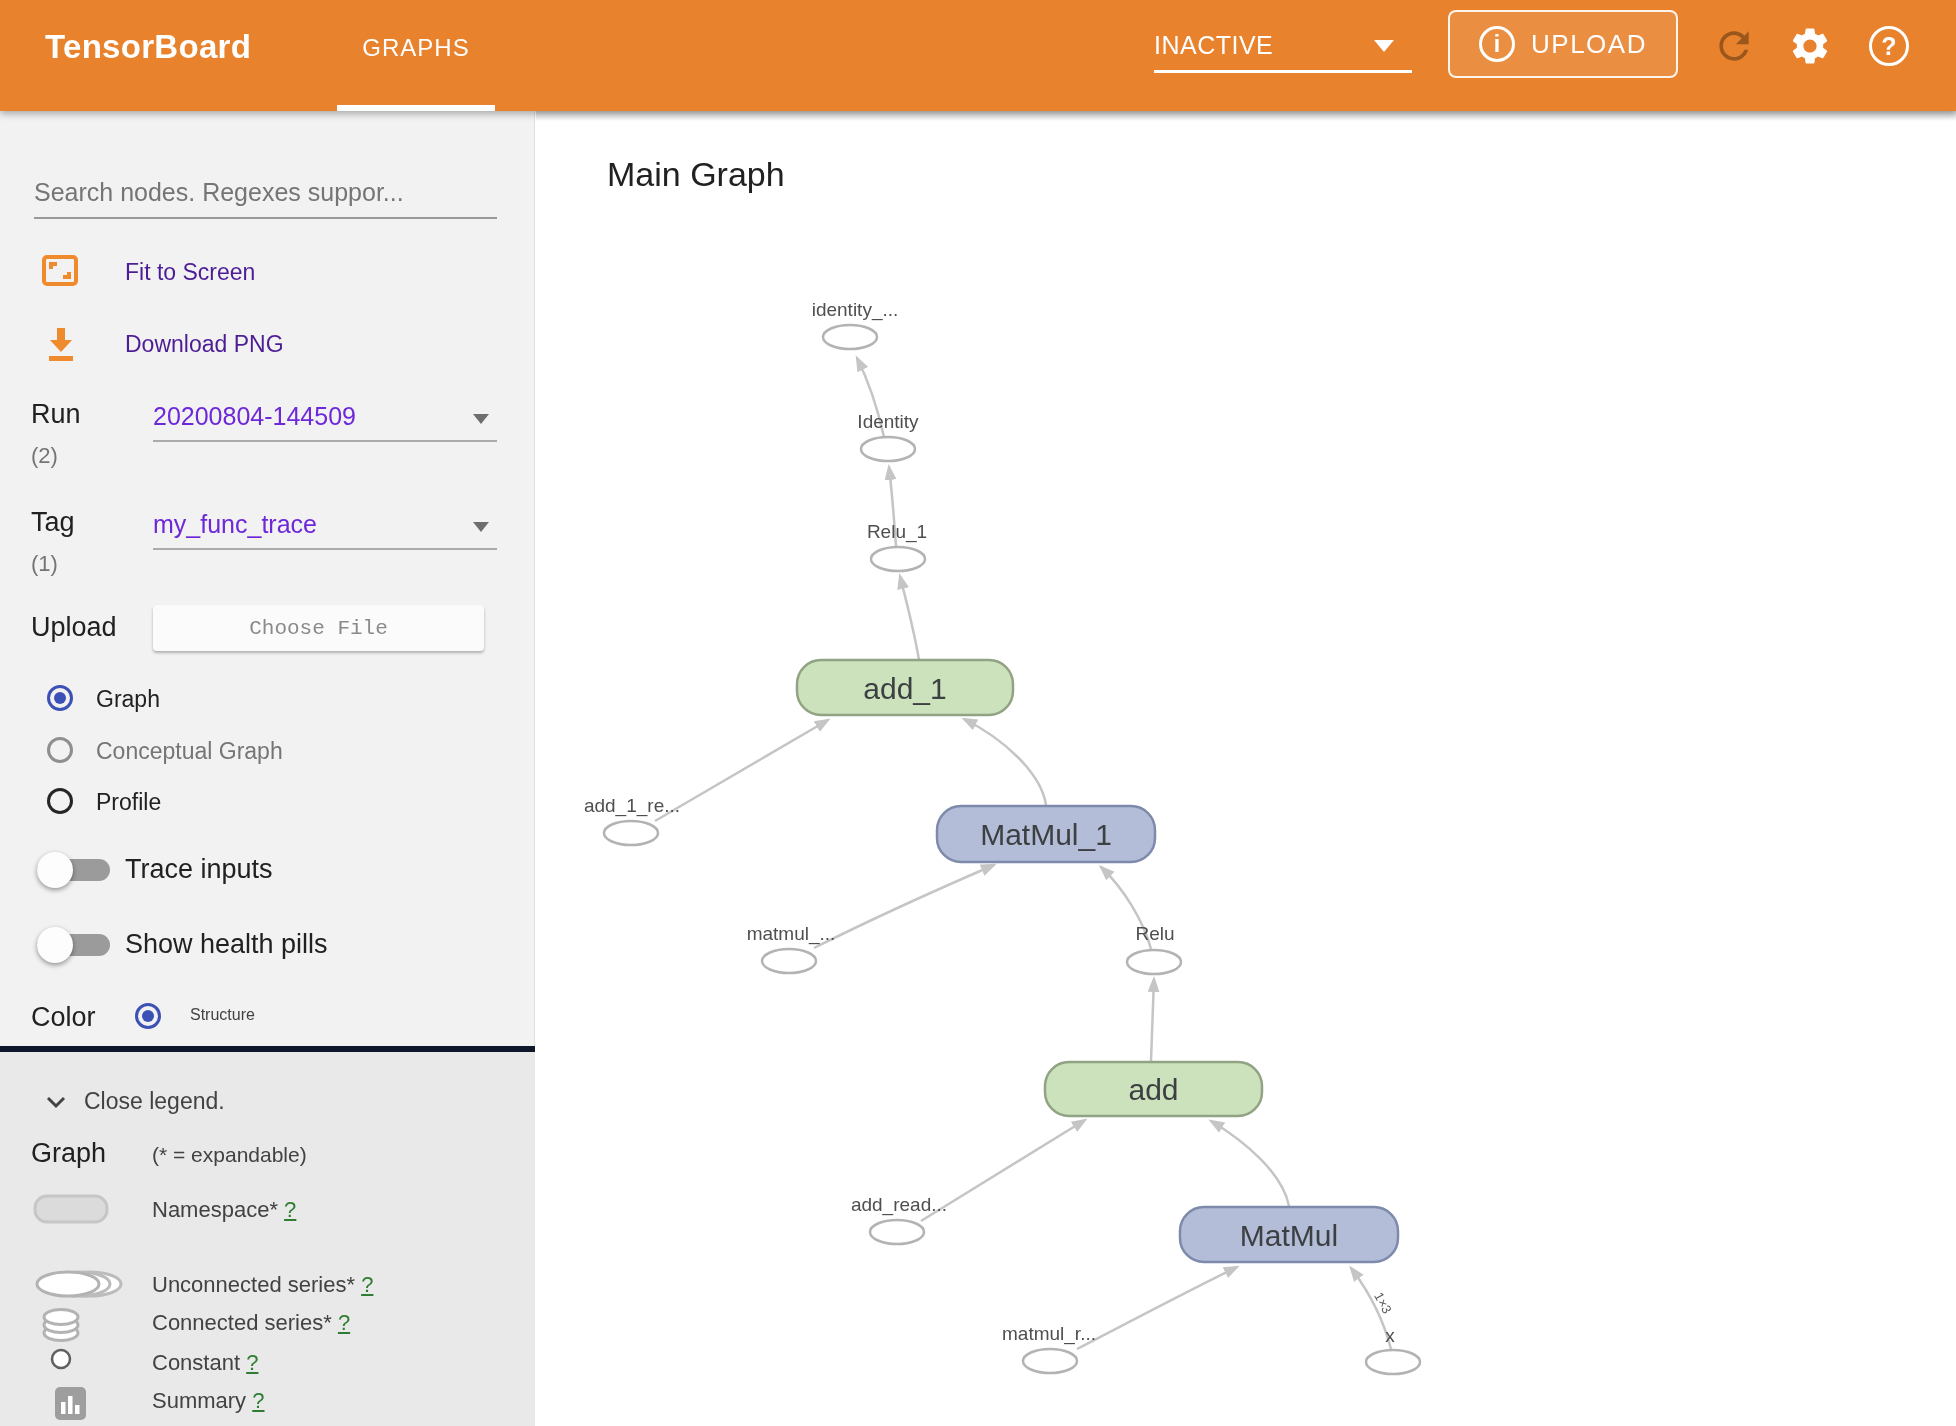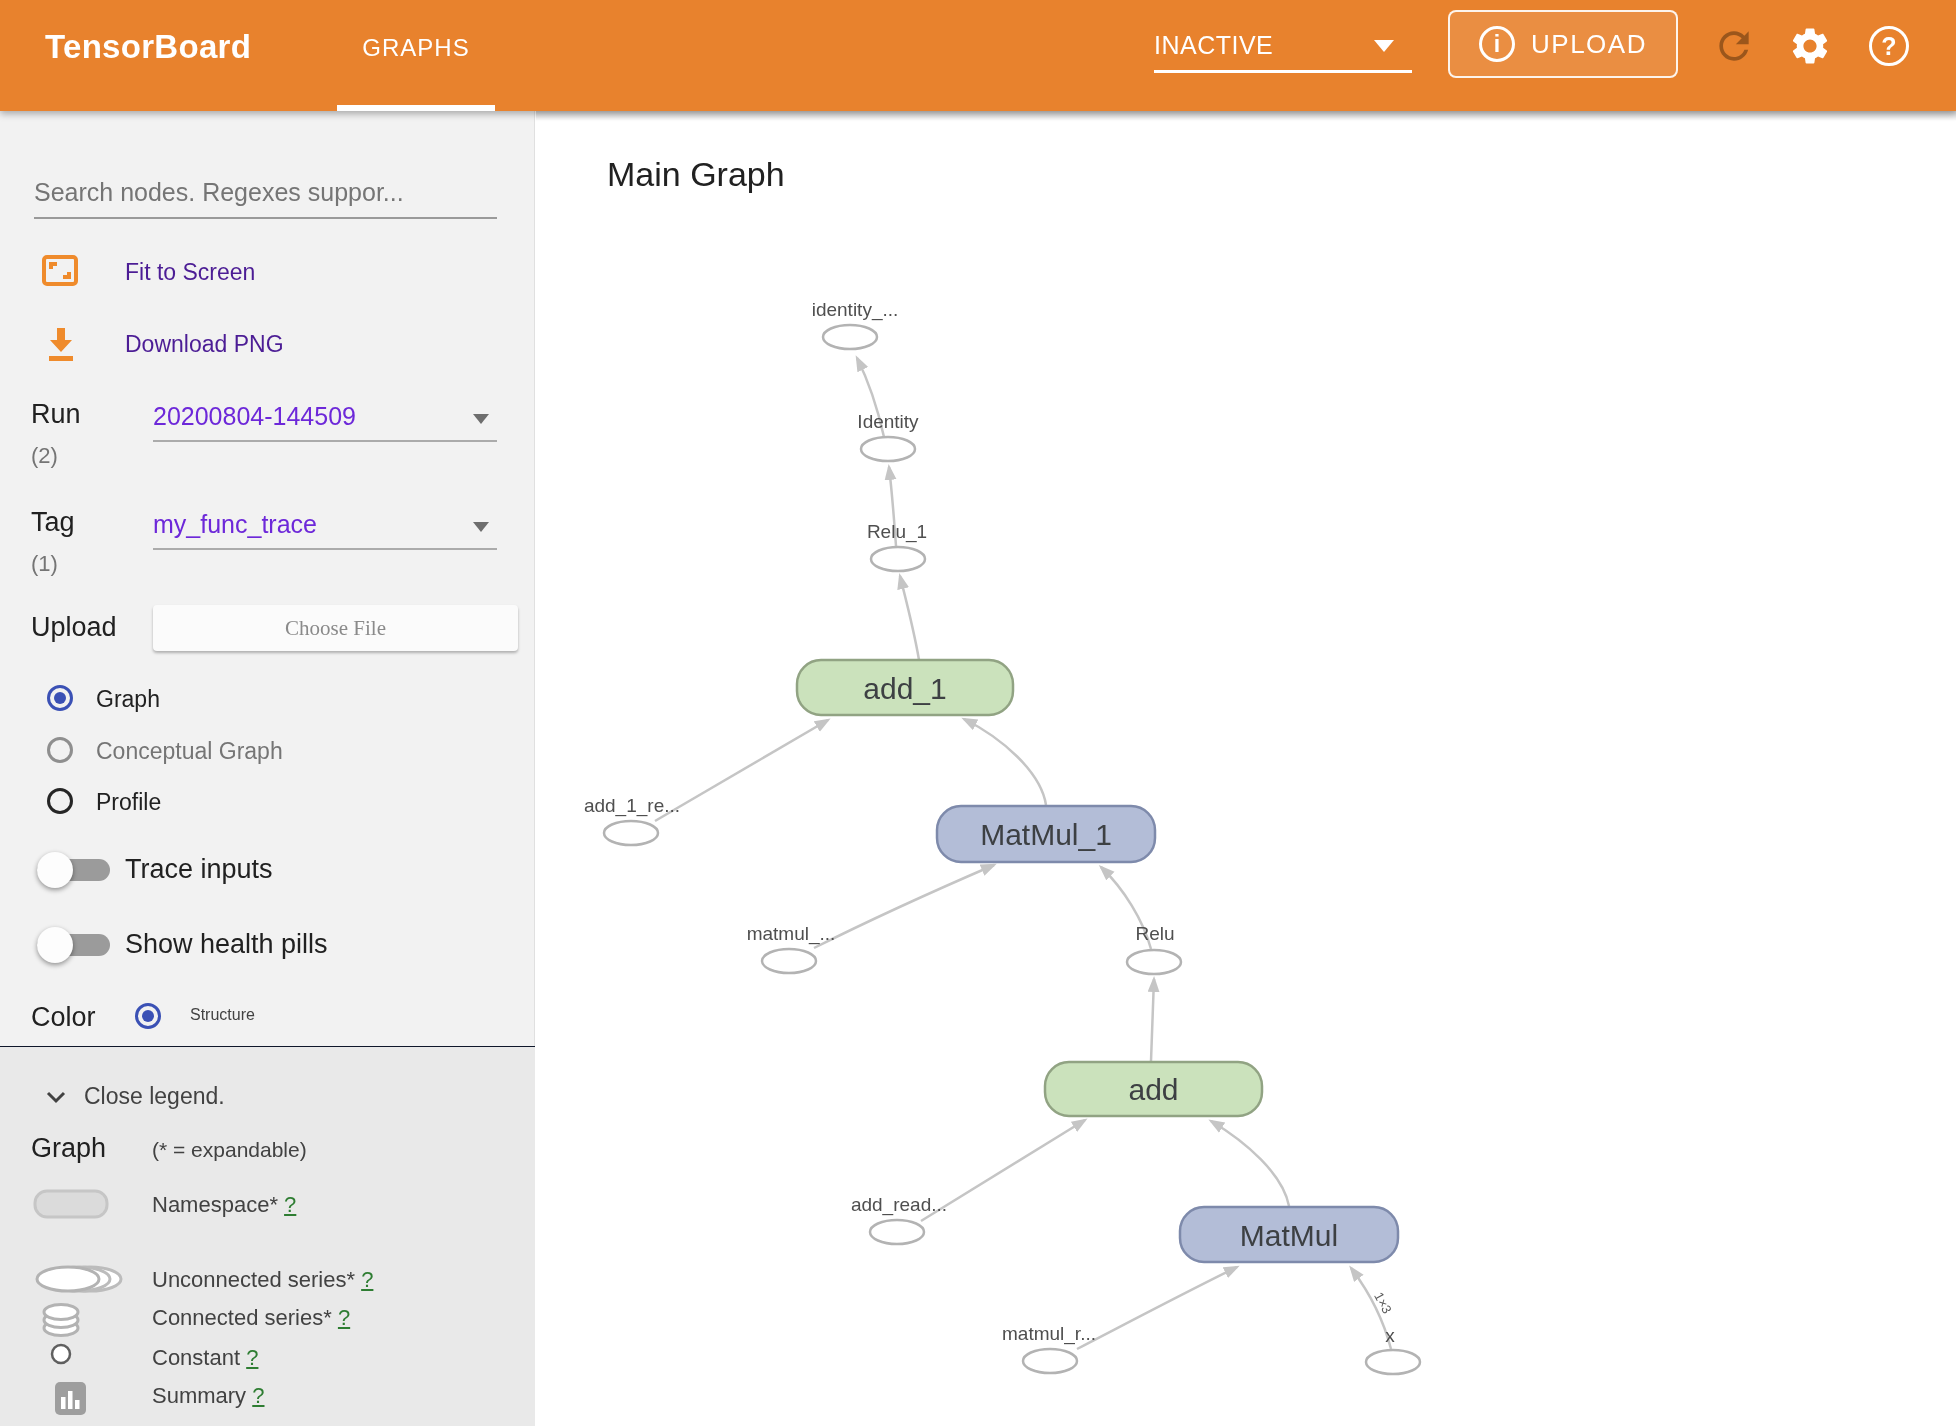--- a/index.html
+++ b/index.html
@@ -47,41 +47,41 @@
   .tool-row .tool-icon { position:absolute; left:41px; top:4px; }
   .tool-row .tool-label { position:absolute; left:125px; top:10px; font-size:23px; color:#4c1d95; }
 
   .field-label { position:absolute; left:31px; font-size:27px; color:#212121; }
   .field-count { position:absolute; left:31px; font-size:22px; color:#757575; }
   .dd-value { position:absolute; left:153px; width:344px; height:40px; border-bottom:2px solid #ababab;
               font-size:25px; color:#6d28d9; cursor:pointer; }
   .dd-caret { position:absolute; right:8px; top:12px; width:0; height:0;
               border-left:8px solid transparent; border-right:8px solid transparent; border-top:10px solid #6e6e6e; }
 
-  .choose-file { position:absolute; left:153px; top:494px; width:365px; height:46px;
+  .choose-file { position:absolute; left:153px; top:494px; width:331px; height:46px;
               background:#fbfbfb; border:none; border-radius:4px; box-shadow:0 2px 3px rgba(0,0,0,0.28);
-              font-family:Liberation Serif, serif; font-size:21px; color:#8a8a8a; cursor:pointer; }
+              font-family:Liberation Mono, monospace; font-size:21px; color:#8a8a8a; cursor:pointer; }
 
   .radio-row { position:absolute; left:0; width:535px; height:30px; cursor:pointer; }
   .radio { position:absolute; width:26px; height:26px; border-radius:50%; background:#f2f2f2; }
   .radio.sel { border:3px solid #3b51b5; }
   .radio.sel::after { content:''; position:absolute; inset:4px; border-radius:50%; background:#3b51b5; }
   .radio.gray { border:3px solid #8f8f8f; }
   .radio.dark { border:3px solid #262626; }
   .radio-label { position:absolute; left:96px; top:1px; font-size:23px; }
 
   .toggle-row { position:absolute; left:0; width:535px; height:40px; cursor:pointer; }
   .toggle-track { position:absolute; left:37px; top:8px; width:73px; height:22px; border-radius:11px; background:#9b9b9b; }
   .toggle-thumb { position:absolute; left:37px; top:1px; width:36px; height:36px; border-radius:50%;
                   background:#fdfdfd; box-shadow:0 2px 5px rgba(0,0,0,0.4); }
   .toggle-label { position:absolute; left:125px; top:3px; font-size:27px; color:#212121; }
 
   
   .legend { position:absolute; left:0; top:935px; width:535px; height:380px;
-            background:#e9e9e9; border-top:1px solid #0f172a; }
+            background:#e9e9e9; border-top:6px solid #0f172a; }
   .close-legend { position:absolute; left:45px; top:36px; height:30px; cursor:pointer; }
   .close-legend .cl-label { position:absolute; left:39px; top:0; font-size:23px; color:#424242; white-space:nowrap; }
   .legend-head { position:absolute; left:31px; top:86px; font-size:27px; color:#212121; }
   .legend-note { position:absolute; left:152px; top:91px; font-size:21px; color:#424242; }
   .legend-row { position:absolute; left:0; width:425px; height:32px; }
   .legend-row .swatch { position:absolute; left:33px; top:0; }
   .legend-row .lg-label { position:absolute; left:152px; top:3px; font-size:22px; color:#424242; }
   .lg-help { color:#2e7d32; text-decoration:underline; cursor:pointer; }
 
   

